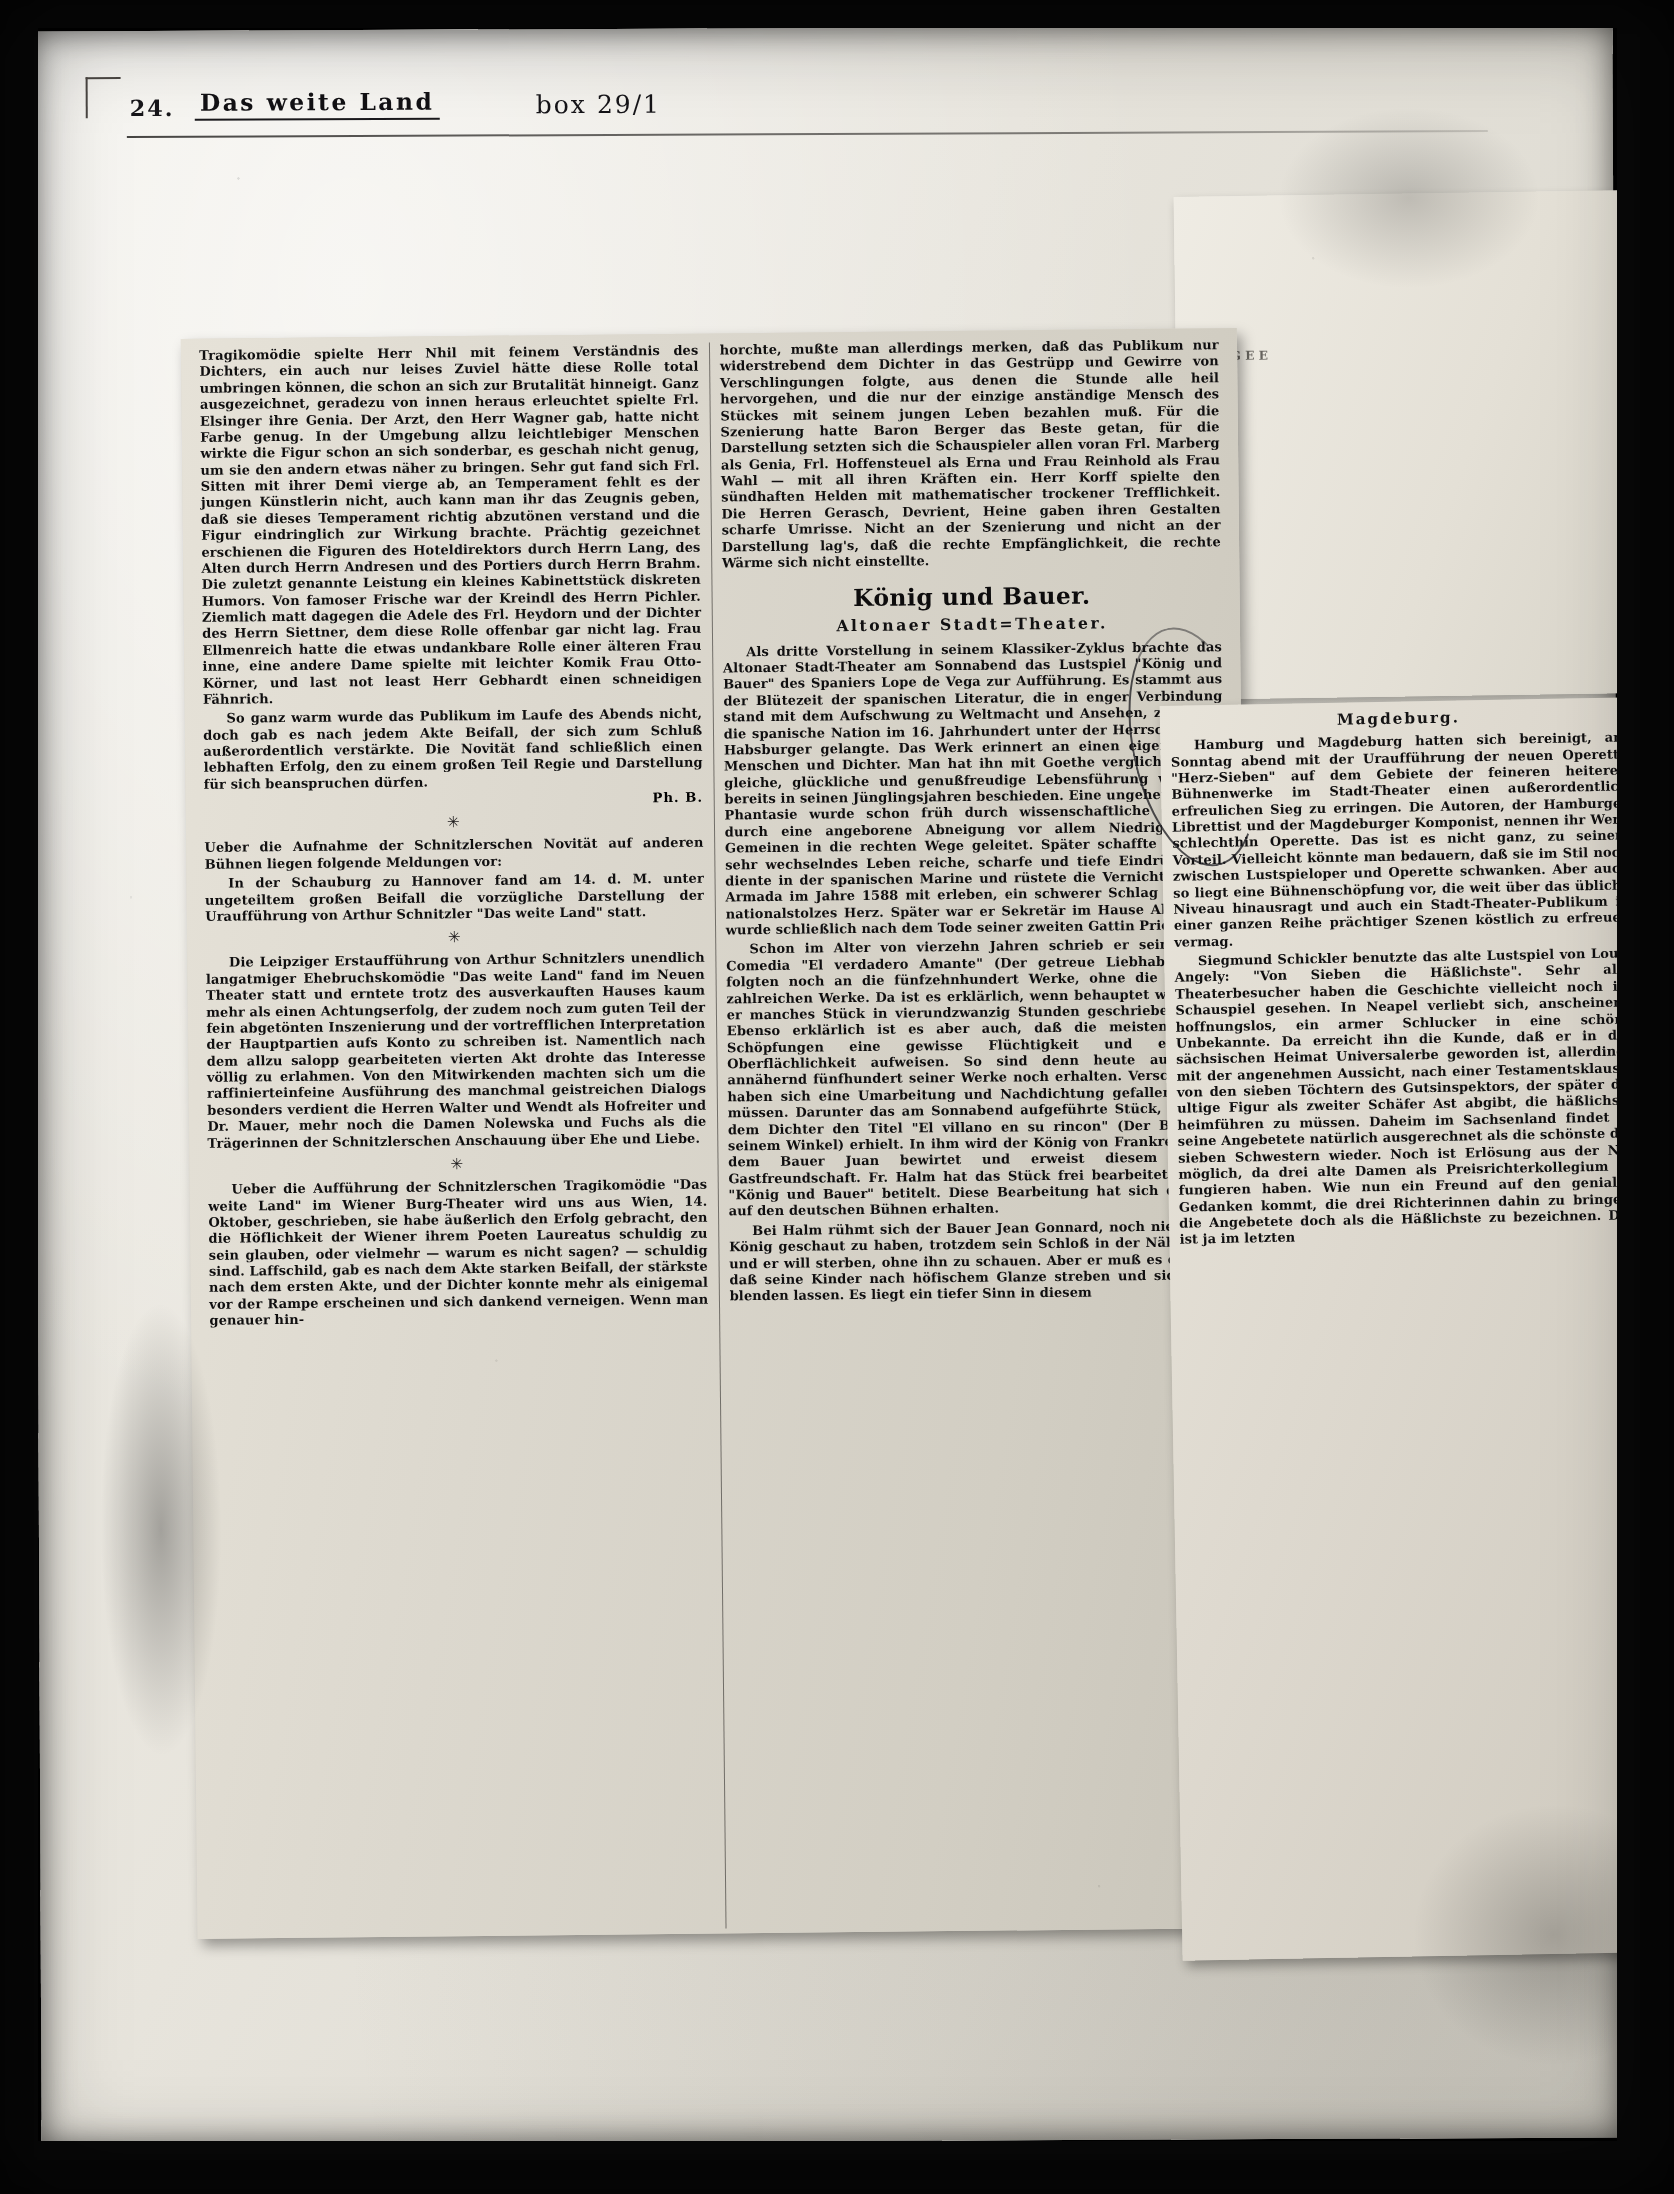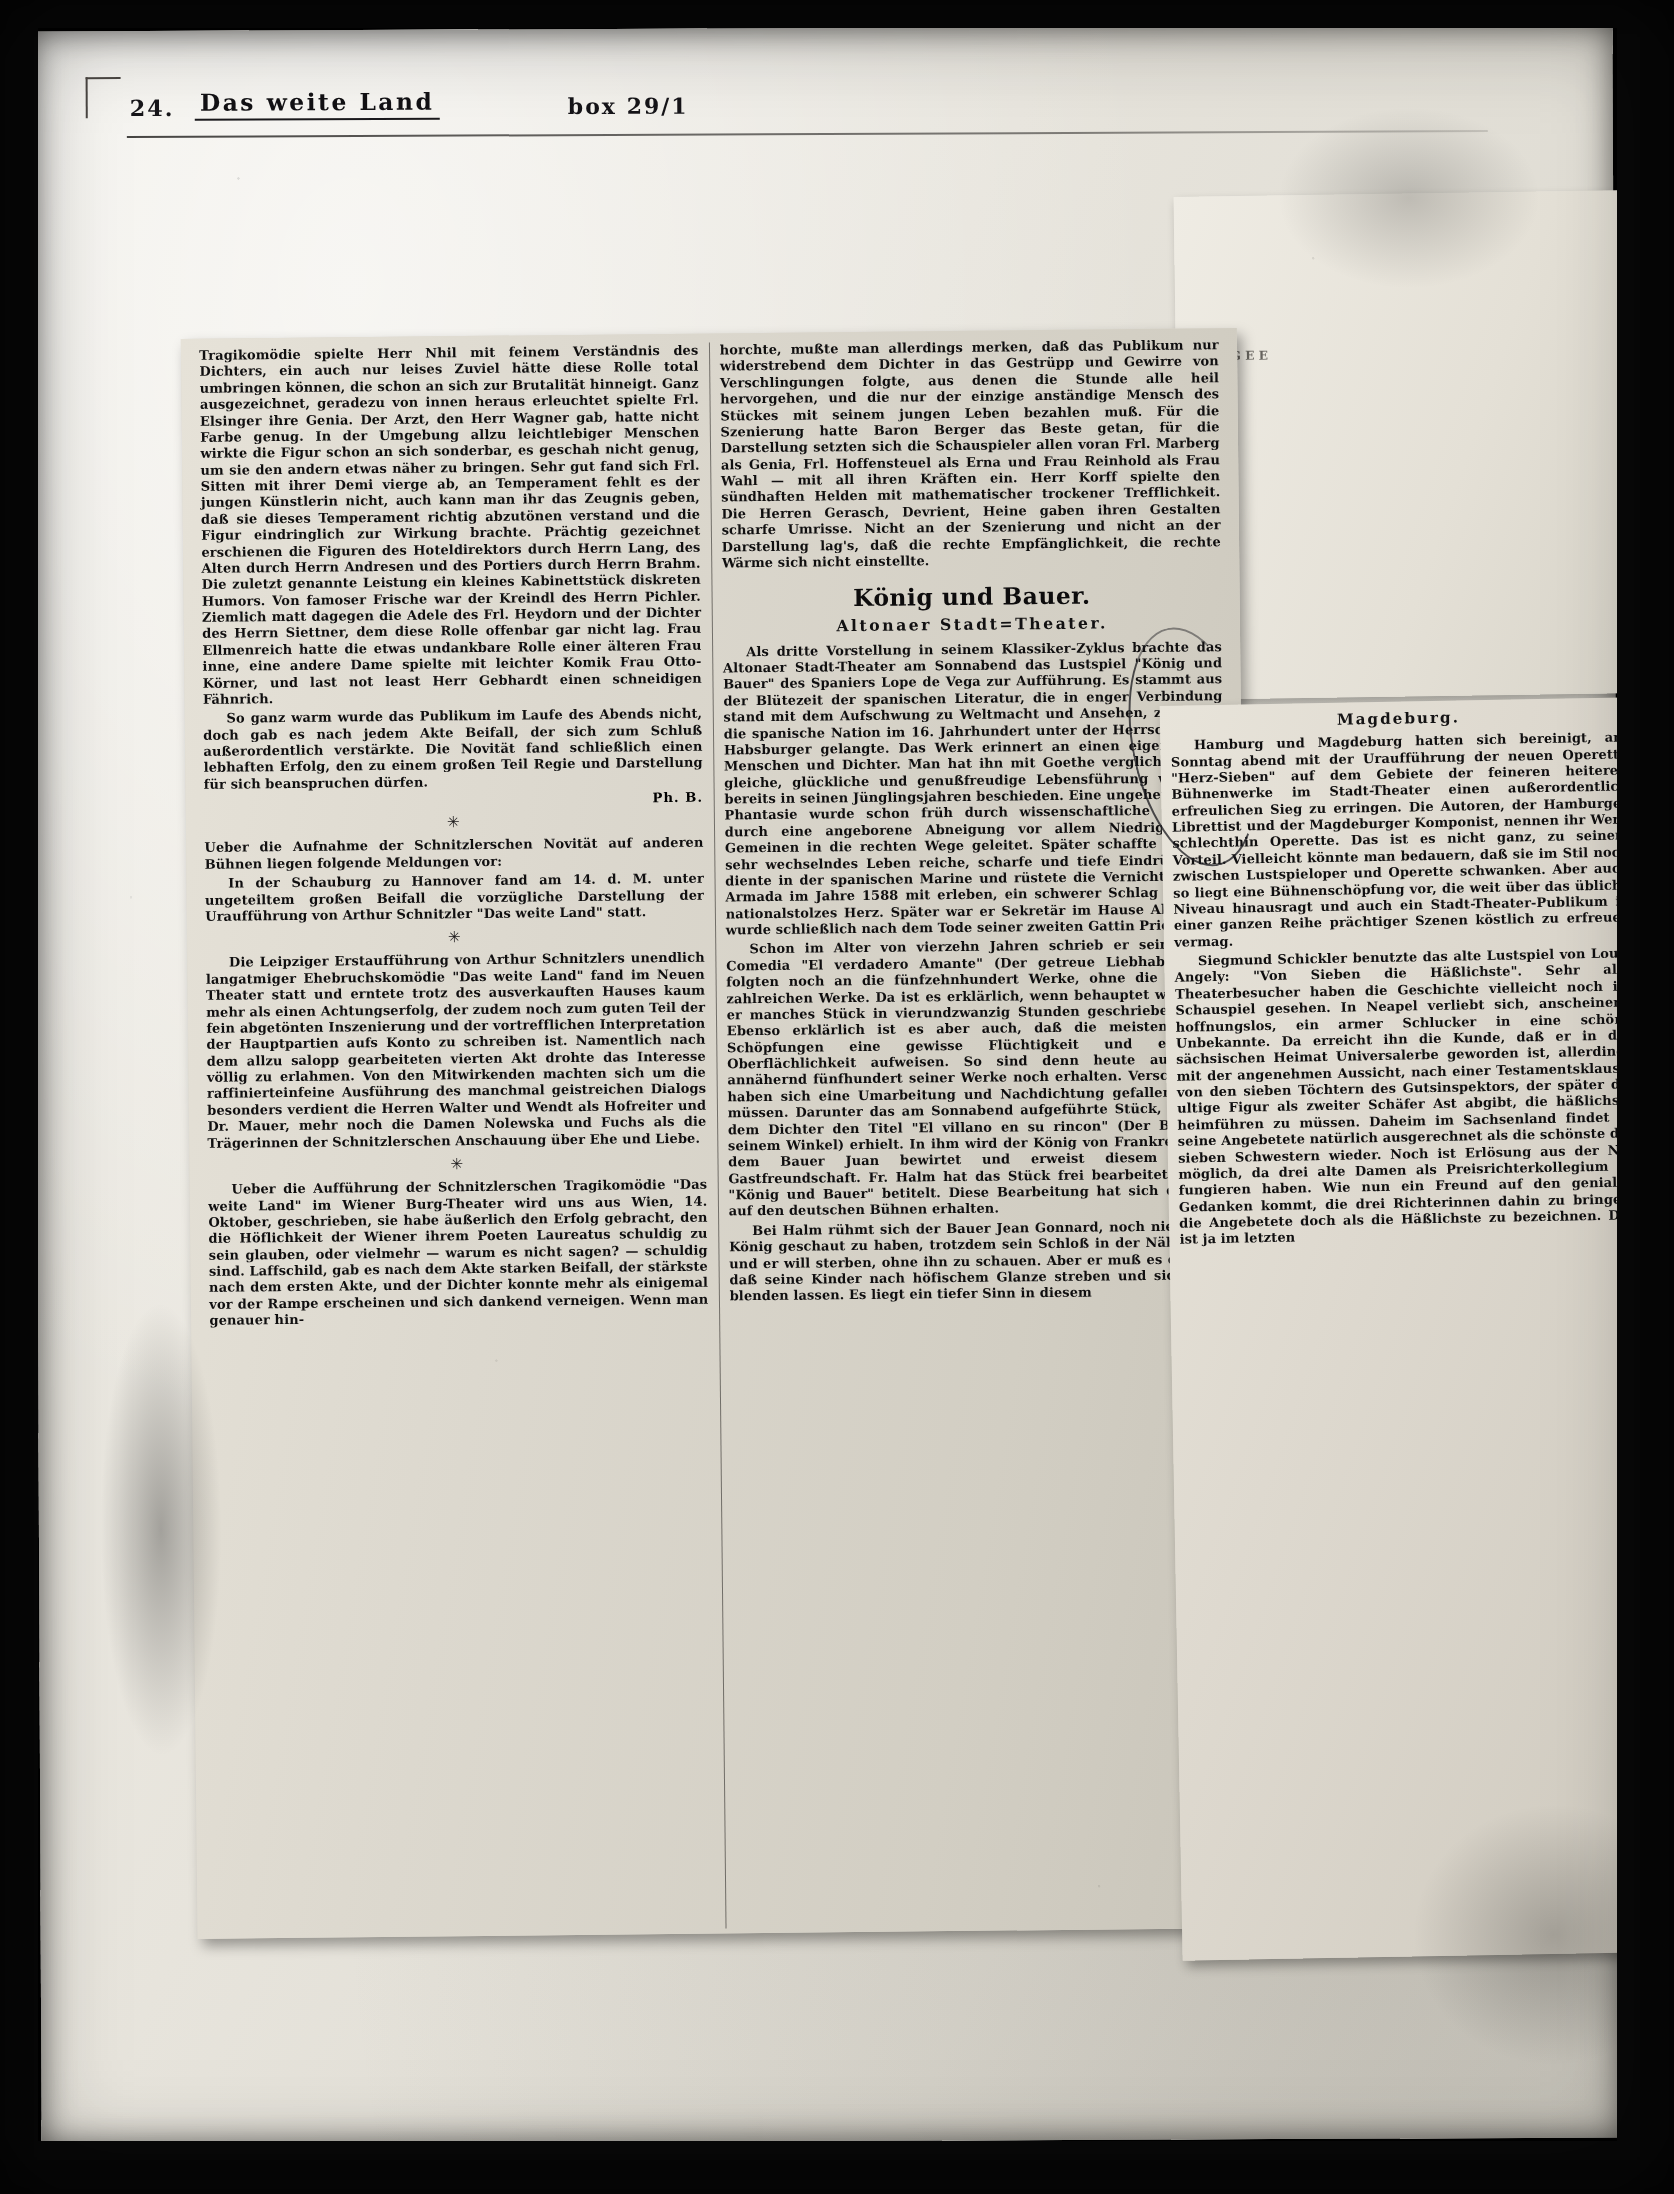--- a/index.html
+++ b/index.html
@@ -88,25 +88,25 @@
     font-family: "DejaVu Serif", serif;
     font-size: 23.4px;
     letter-spacing: 2.5px;
     color: #121114;
     font-weight: 700;
     border-bottom: 2px solid #1b1a1d;
     padding: 0 5.1px 2px 5.1px;
   }
   .hdr-box {
     font-family: "DejaVu Serif", serif;
-    font-size: 22px;
+    font-size: 25px;
     letter-spacing: 2px;
     color: #151418;
-    font-weight: 700;
-    margin-left: 108px;
+    font-weight: 400;
+    margin-left: 76px;
   }
   .hdr-rule {
     position: absolute;
     left: 94px;
     top: 105px;
     width: 1361px;
     height: 1.5px;
     background: linear-gradient(90deg, rgba(40,38,36,.85), rgba(40,38,36,.55) 70%, rgba(40,38,36,.15));
   }
 

